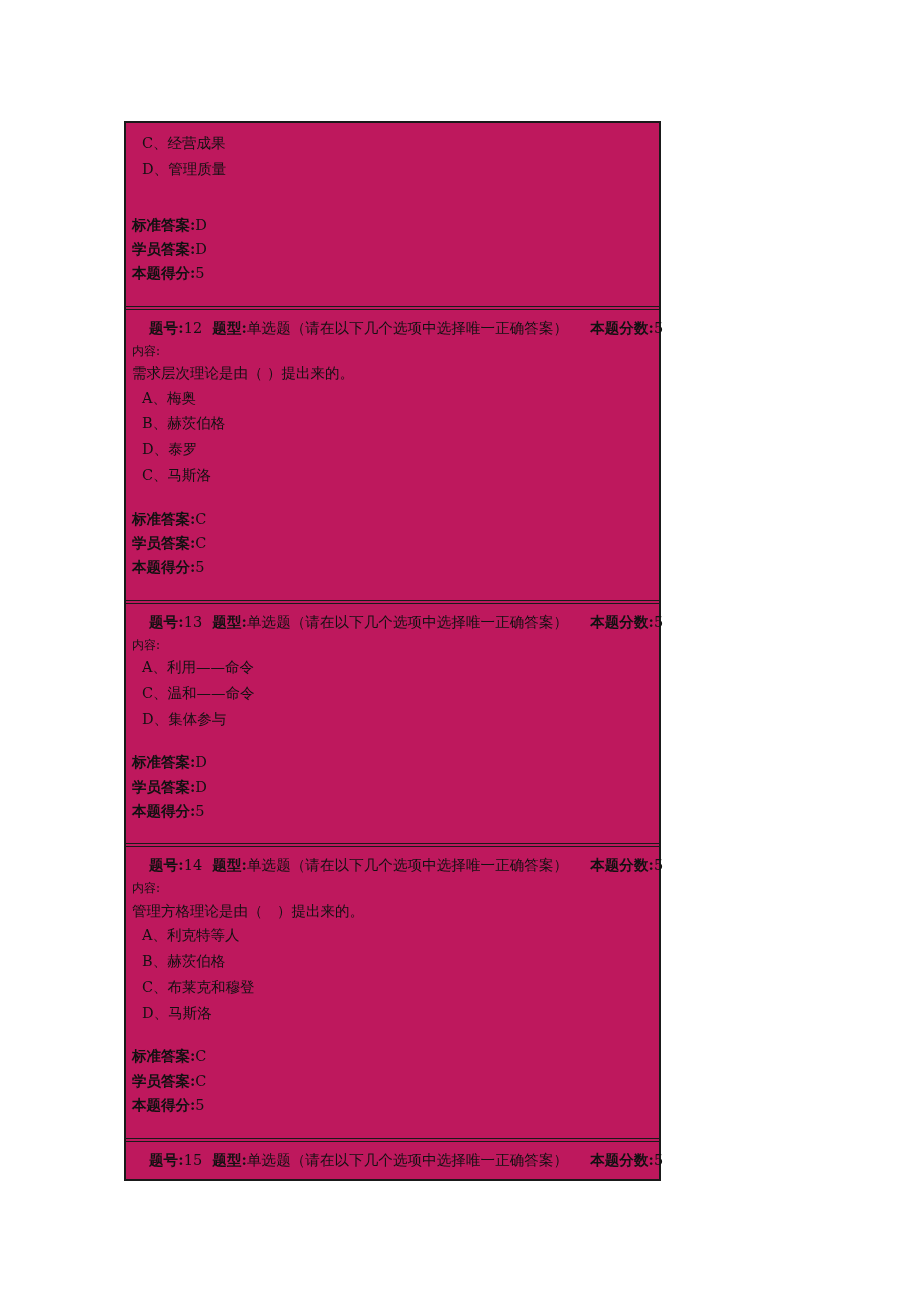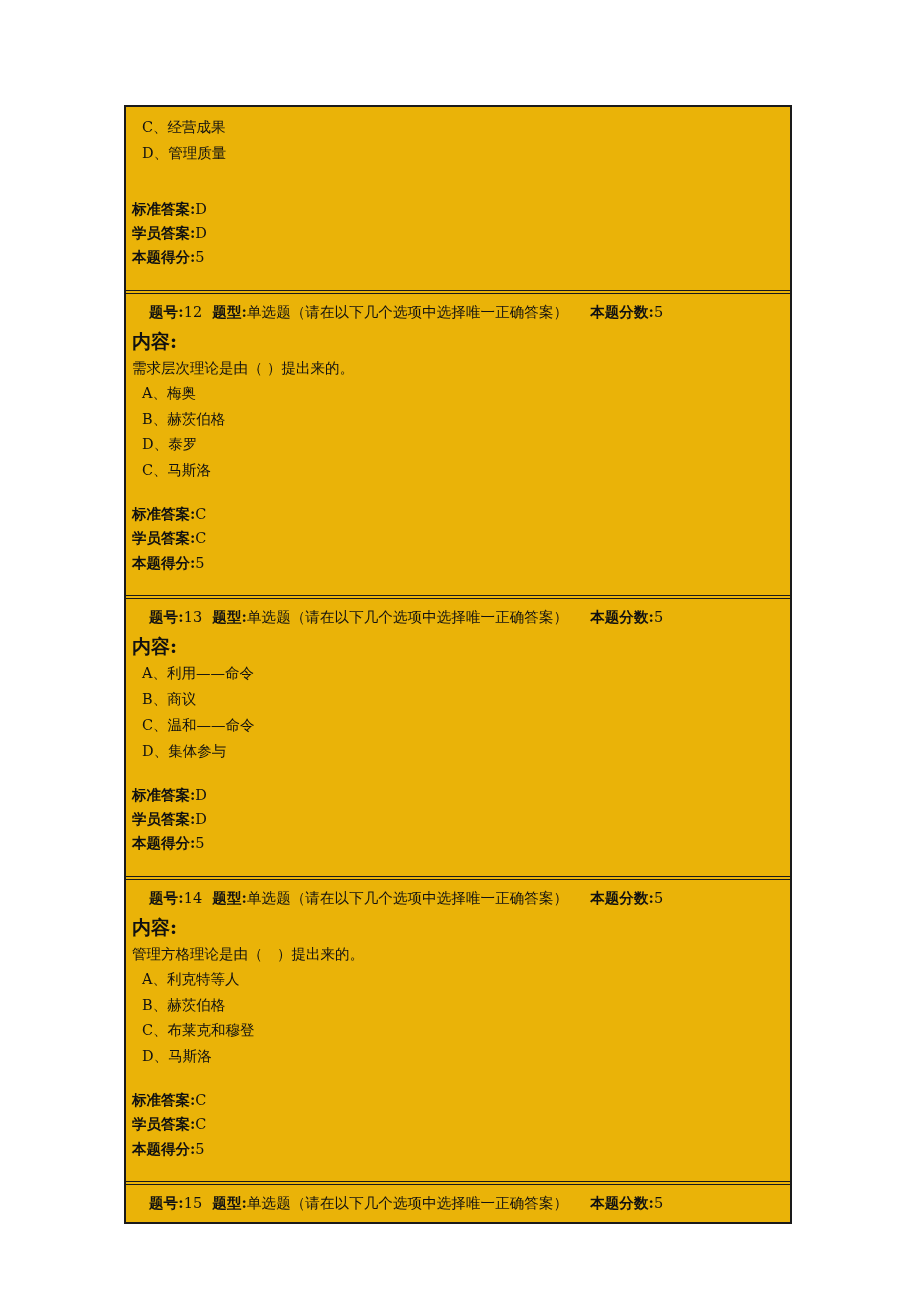--- a/index.html
+++ b/index.html
@@ -21,28 +21,28 @@
     left: 0;
     top: 0;
     width: 920px;
     height: 1302px;
   }
 
   
   .exam-table {
     position: absolute;
     left: 124px;
-    top: 105px;
-    width: 668px;
+    top: 121px;
+    width: 537px;
     border-left: 2px solid #1a1a1a;
     border-right: 2px solid #1a1a1a;
     border-top: 2px solid #1a1a1a;
     border-bottom: 2px solid #1a1a1a;
     box-sizing: border-box;
-    background: #eab308;
+    background: #be185d;
   }
 
   
   .question-block {
     padding: 0;
     box-sizing: border-box;
   }
   .question-block + .question-block {
     border-top: 4px double #1a1a1a;
   }
@@ -67,22 +67,22 @@
   .gap-sm {
     display: inline-block;
     width: 10px;
   }
   .gap-lg {
     display: inline-block;
     width: 22px;
   }
 
   .content-label {
-    font-weight: bold;
-    font-size: 19px;
+    font-weight: normal;
+    font-size: 12px;
     line-height: 1.6;
     padding: 0 6px;
   }
 
   .q-text {
     font-size: 14.5px;
     line-height: 1.7;
     padding: 0 6px;
   }
 
@@ -170,21 +170,20 @@
       <div class="spacer-bottom"></div>
     </div>
 
     <div class="question-block">
       <div class="q-header">
         <span class="indent"></span><span class="lbl">题号:</span><span class="val">13</span><span class="gap-sm"></span><span class="lbl">题型:</span><span class="val">单选题（请在以下几个选项中选择唯一正确答案）</span><span class="gap-lg"></span><span class="lbl">本题分数:</span><span class="val">5</span>
       </div>
       <div class="content-label">内容:</div>
       <ul class="options">
         <li class="option">A、利用——命令</li>
-        <li class="option">B、商议</li>
         <li class="option">C、温和——命令</li>
         <li class="option">D、集体参与</li>
       </ul>
       <div class="answers">
         <div class="answer-line"><span class="lbl">标准答案:</span><span class="val">D</span></div>
         <div class="answer-line"><span class="lbl">学员答案:</span><span class="val">D</span></div>
         <div class="answer-line"><span class="lbl">本题得分:</span><span class="val">5</span></div>
       </div>
       <div class="spacer-bottom"></div>
     </div>

